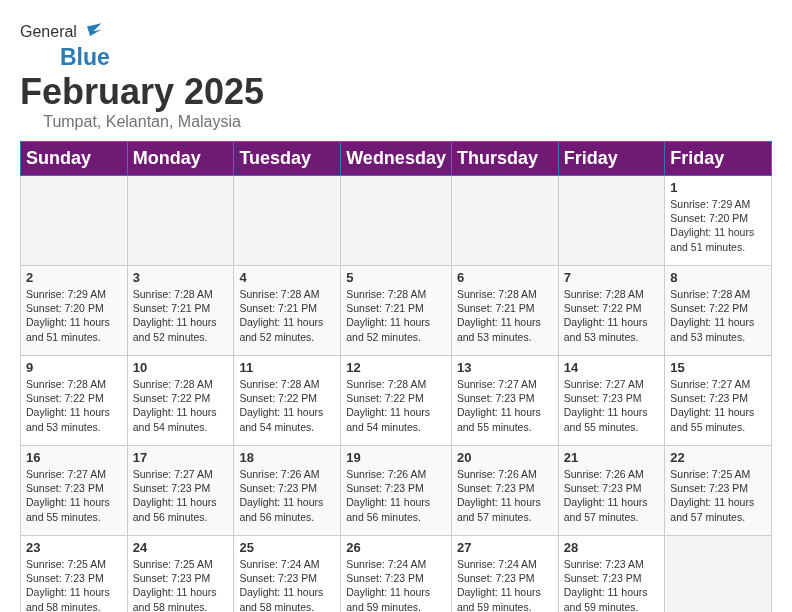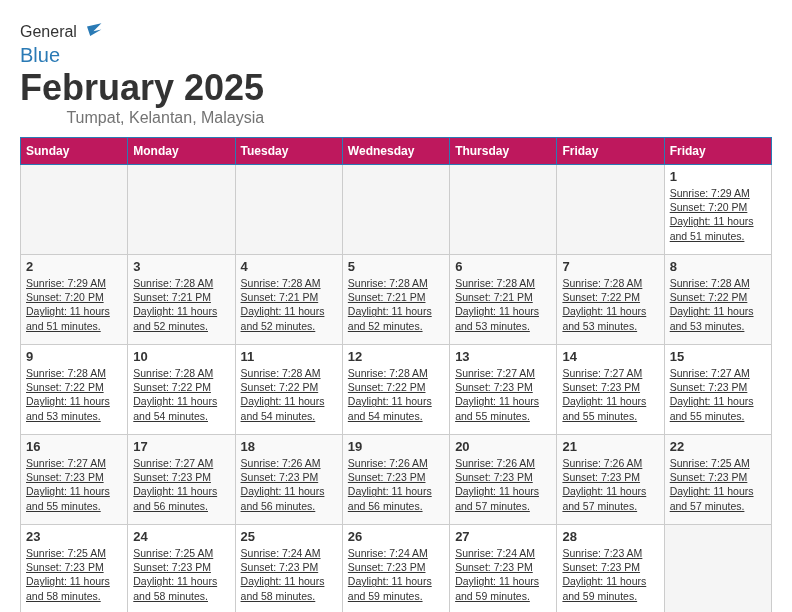--- a/index.html
+++ b/index.html
@@ -22,39 +22,39 @@
       align-items: center;
     }
     .logo-general { color: #333; }
     .logo-blue { color: #2a7ab5; }
     .logo-icon {
       width: 24px;
       height: 24px;
       margin-left: 2px;
     }
     .title-block {
-      text-align: right;
+      text-align: center;
     }
     .month-title {
       font-size: 36px;
       font-weight: bold;
       color: #333;
     }
     .location {
       font-size: 16px;
       color: #737373;
     }
     .calendar {
       width: 100%;
       border-collapse: collapse;
     }
     .calendar th {
-      background: #be185d;
+      background: #701a75;
       color: #fff;
-      font-size: 12px;
+      font-size: 18px;
       padding: 6px 5px;
       text-align: left;
       border: 1px solid #2a7ab5;
     }
     .calendar td {
       vertical-align: top;
       border: 1px solid #ccc;
       padding: 4px 5px;
       width: 107px;
       height: 90px;
@@ -67,42 +67,41 @@
     }
     .day-num {
       font-size: 13px;
       font-weight: bold;
       margin-bottom: 2px;
     }
     .day-info {
       font-size: 10.5px;
       line-height: 1.35;
       color: #333;
-      text-decoration: underline;
     }
     .week-row td {
       background: #fff;
     }
     .week-row:nth-child(even) td {
       background: #f9f9f9;
     }
   </style>
 </head>
 <body>
 
 <div class="header">
   <div class="logo">
     <div>
       <div style="display:flex;align-items:center;">
         <span class="logo-general">General</span>
         <svg class="logo-icon" viewBox="0 0 30 30">
           <polygon points="10,8 28,4 18,14 28,12 14,20" fill="#2a7ab5"></polygon>
         </svg>
       </div>
-      <div class="logo-blue" style="font-size:20px;font-weight:normal;">Blue</div>
+      <div class="logo-blue" style="font-size:23px;font-weight:bold;margin-left:40px;">Blue</div>
     </div>
   </div>
   <div class="title-block">
     <div class="month-title">February 2025</div>
     <div class="location">Tumpat, Kelantan, Malaysia</div>
   </div>
 </div>
 
 <table class="calendar">
   <thead>

